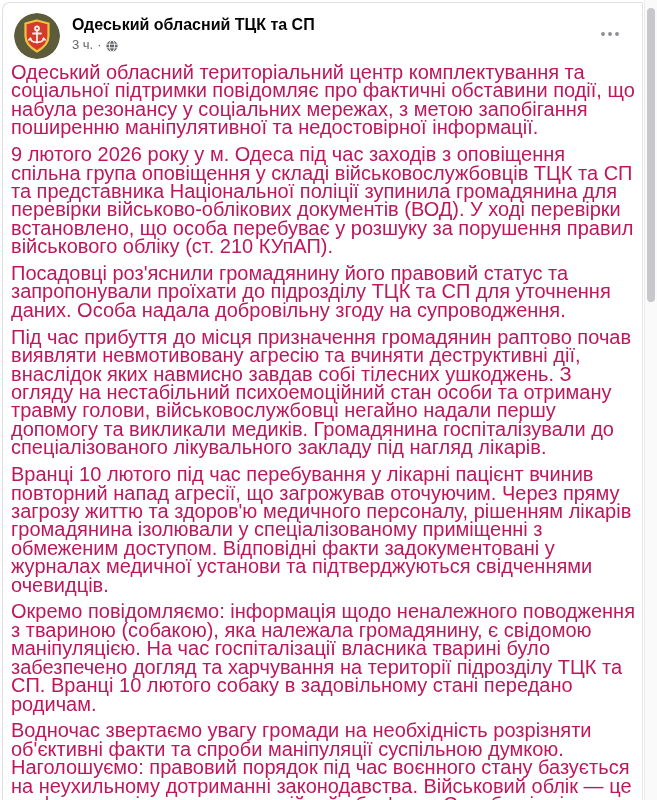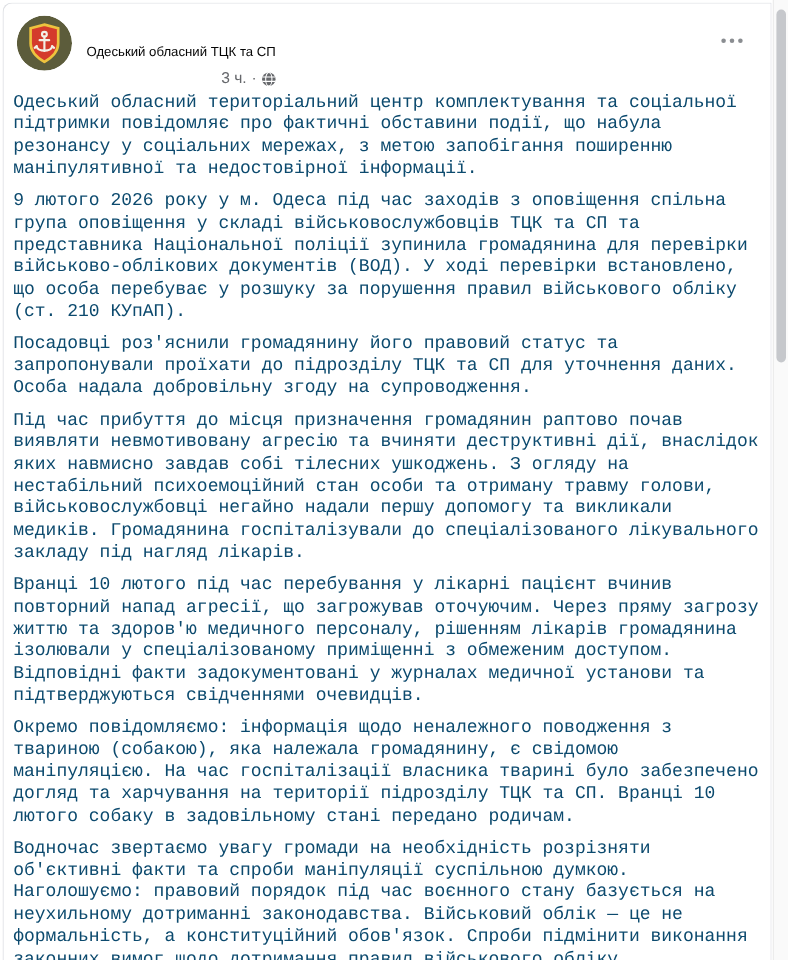--- a/index.html
+++ b/index.html
@@ -40,36 +40,34 @@
     border-radius: 50%;
     overflow: hidden;
     display: block;
     cursor: pointer;
   }
   .header-text {
     margin-left: 12px;
     padding-top: 1px;
   }
   .page-name {
-    font-size: 11px;
-    font-weight: 400;
+    font-size: 16px;
+    font-weight: 700;
     color: #050505;
     line-height: 21px;
     cursor: pointer;
-    margin-top: 20px;
   }
   .meta {
     display: flex;
     align-items: center;
     gap: 4px;
     font-size: 13px;
     color: #65676b;
     line-height: 16px;
     margin-top: 2px;
-    justify-content: flex-end;
   }
   .meta .globe {
     display: inline-flex;
     margin-top: 1px;
   }
   .menu-btn {
     margin-left: auto;
     margin-right: 8px;
     margin-top: 12px;
     background: none;
@@ -79,26 +77,25 @@
     border-radius: 50%;
     line-height: 0;
   }
   .post-body {
     padding: 4px 6px 14px 8px;
   }
   .post-body p {
     width: 626px;
     box-sizing: border-box;
     margin: 0 0 8.5px 0;
-    font-size: 15px;
+    font-size: 20px;
     line-height: 18.4px;
-    color: #0c4a6e;
+    color: #be185d;
     letter-spacing: 0px;
     word-spacing: 0px;
-    font-family: Liberation Mono, monospace;
   }
   .post-body p:last-child {
     margin-bottom: 0;
   }
   .scrollbar {
     position: absolute;
     right: 0;
     top: 0;
     width: 13px;
     height: 800px;

